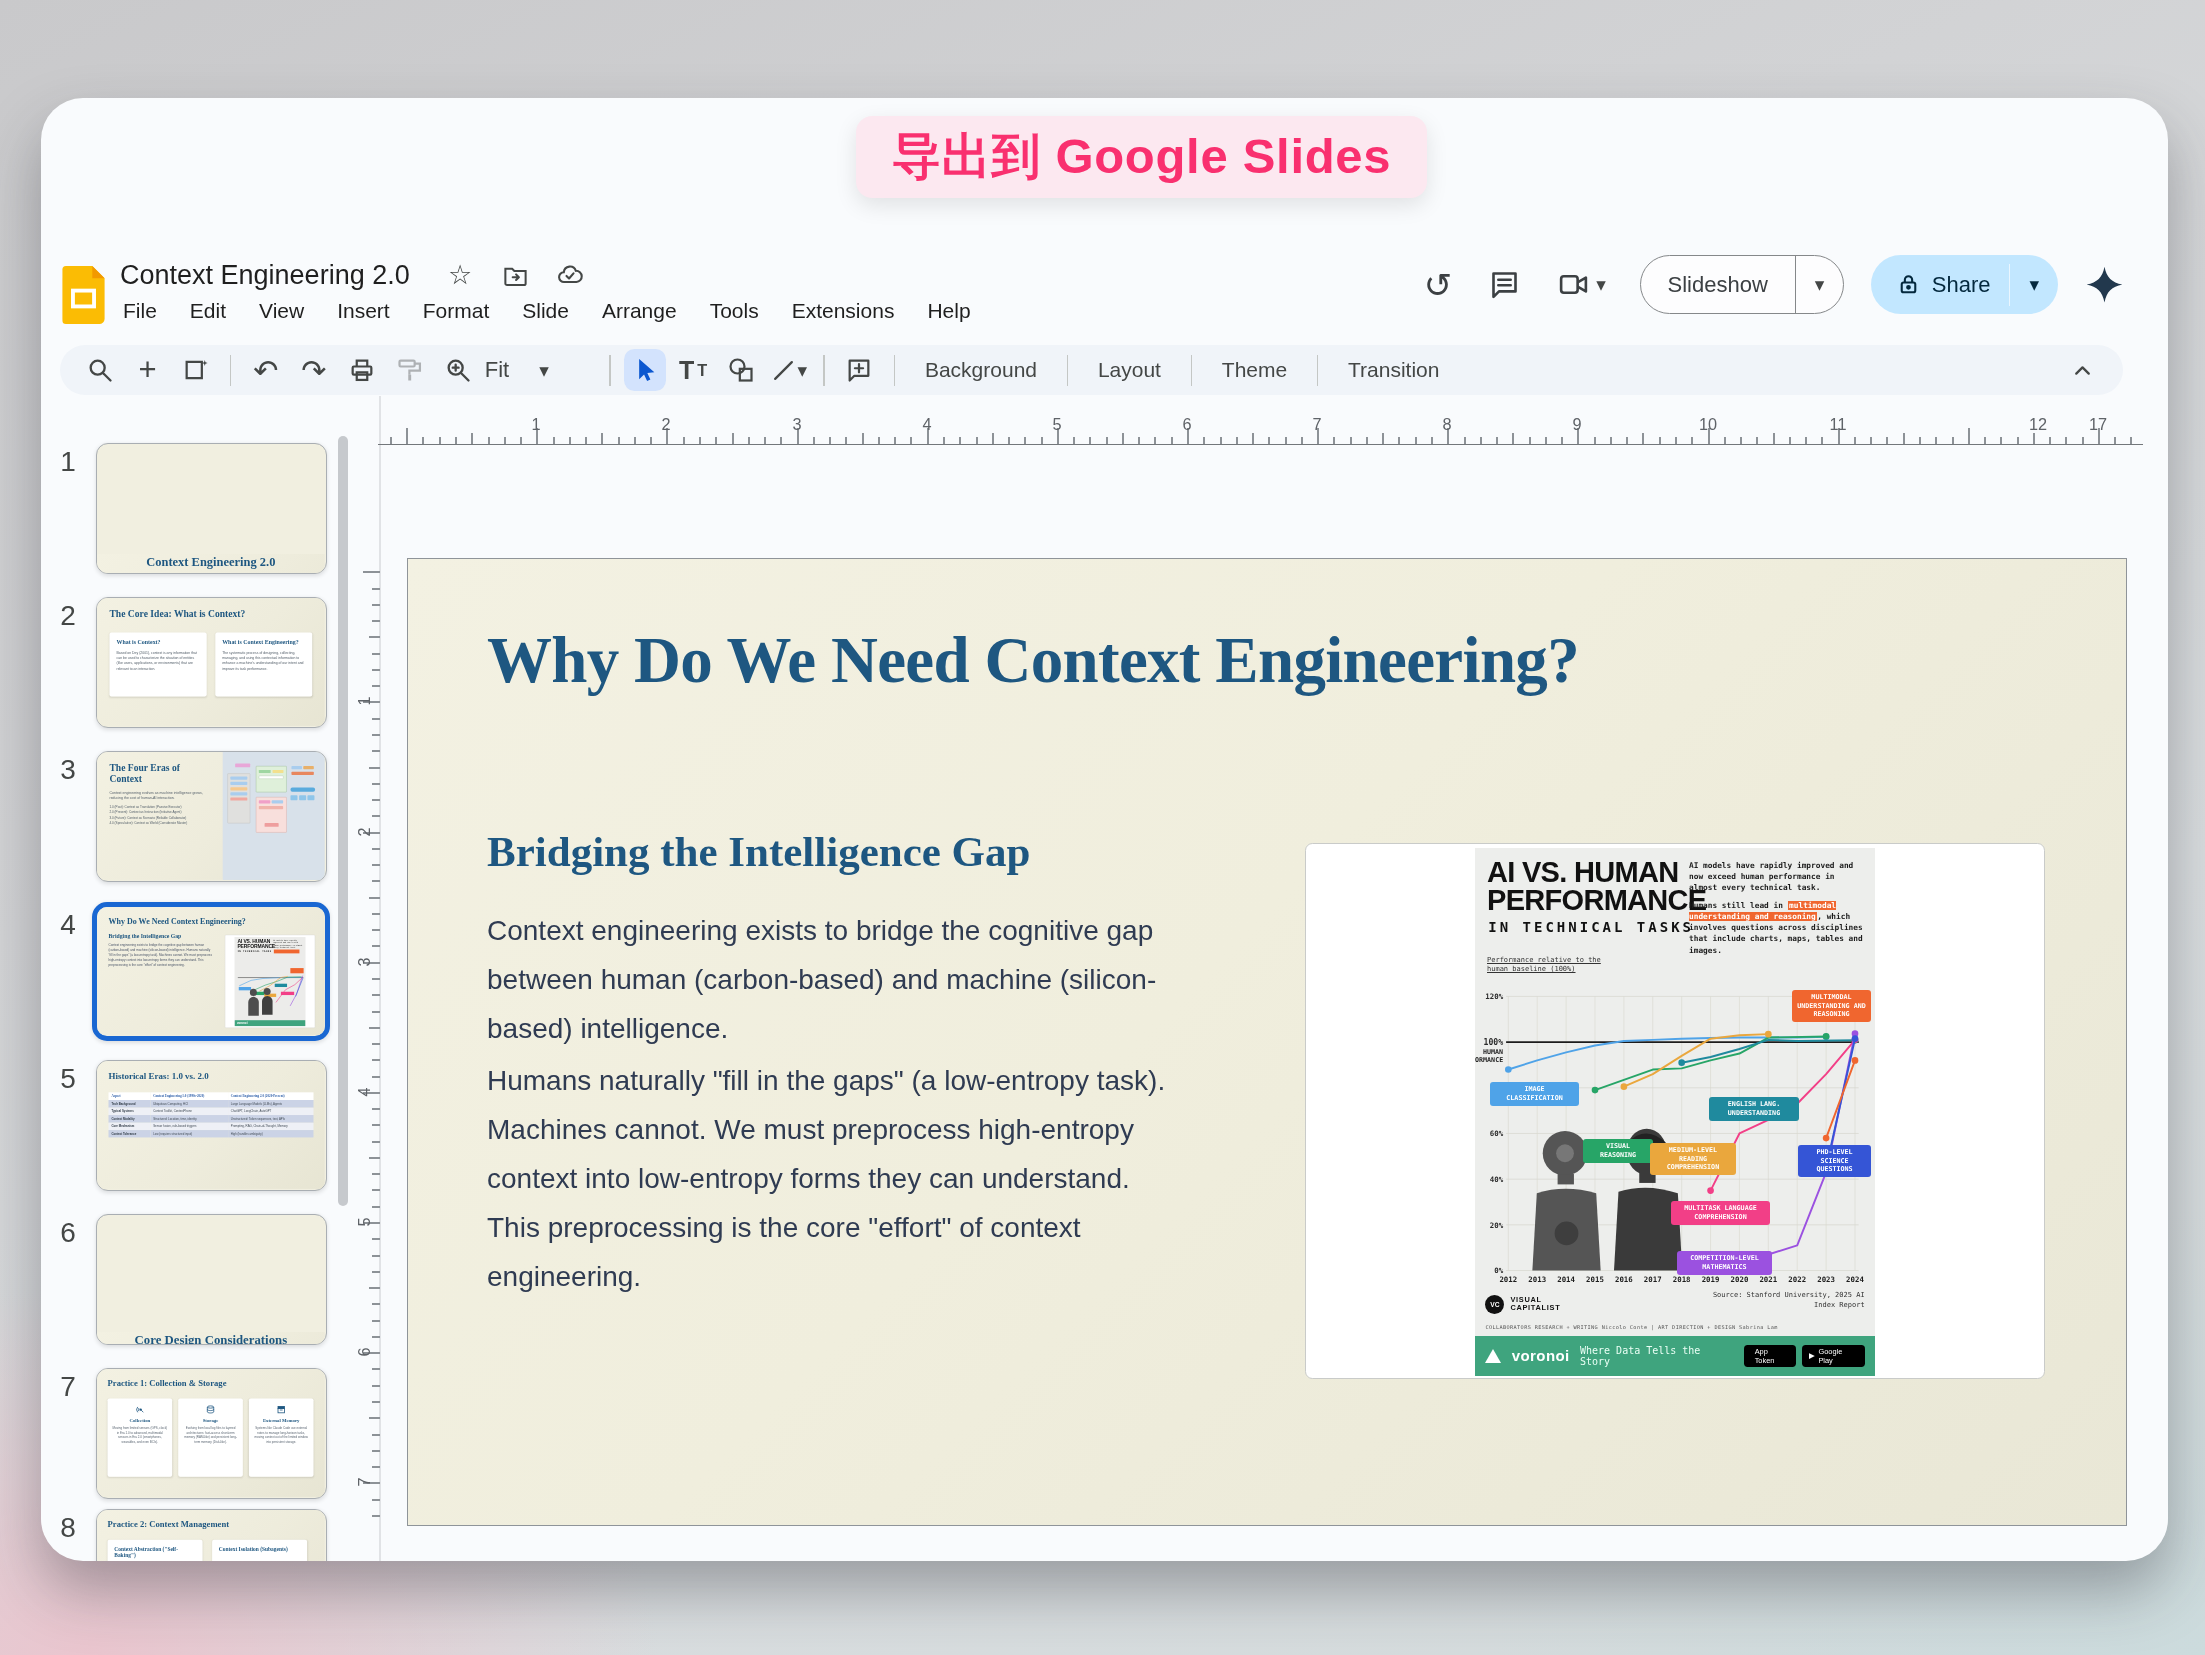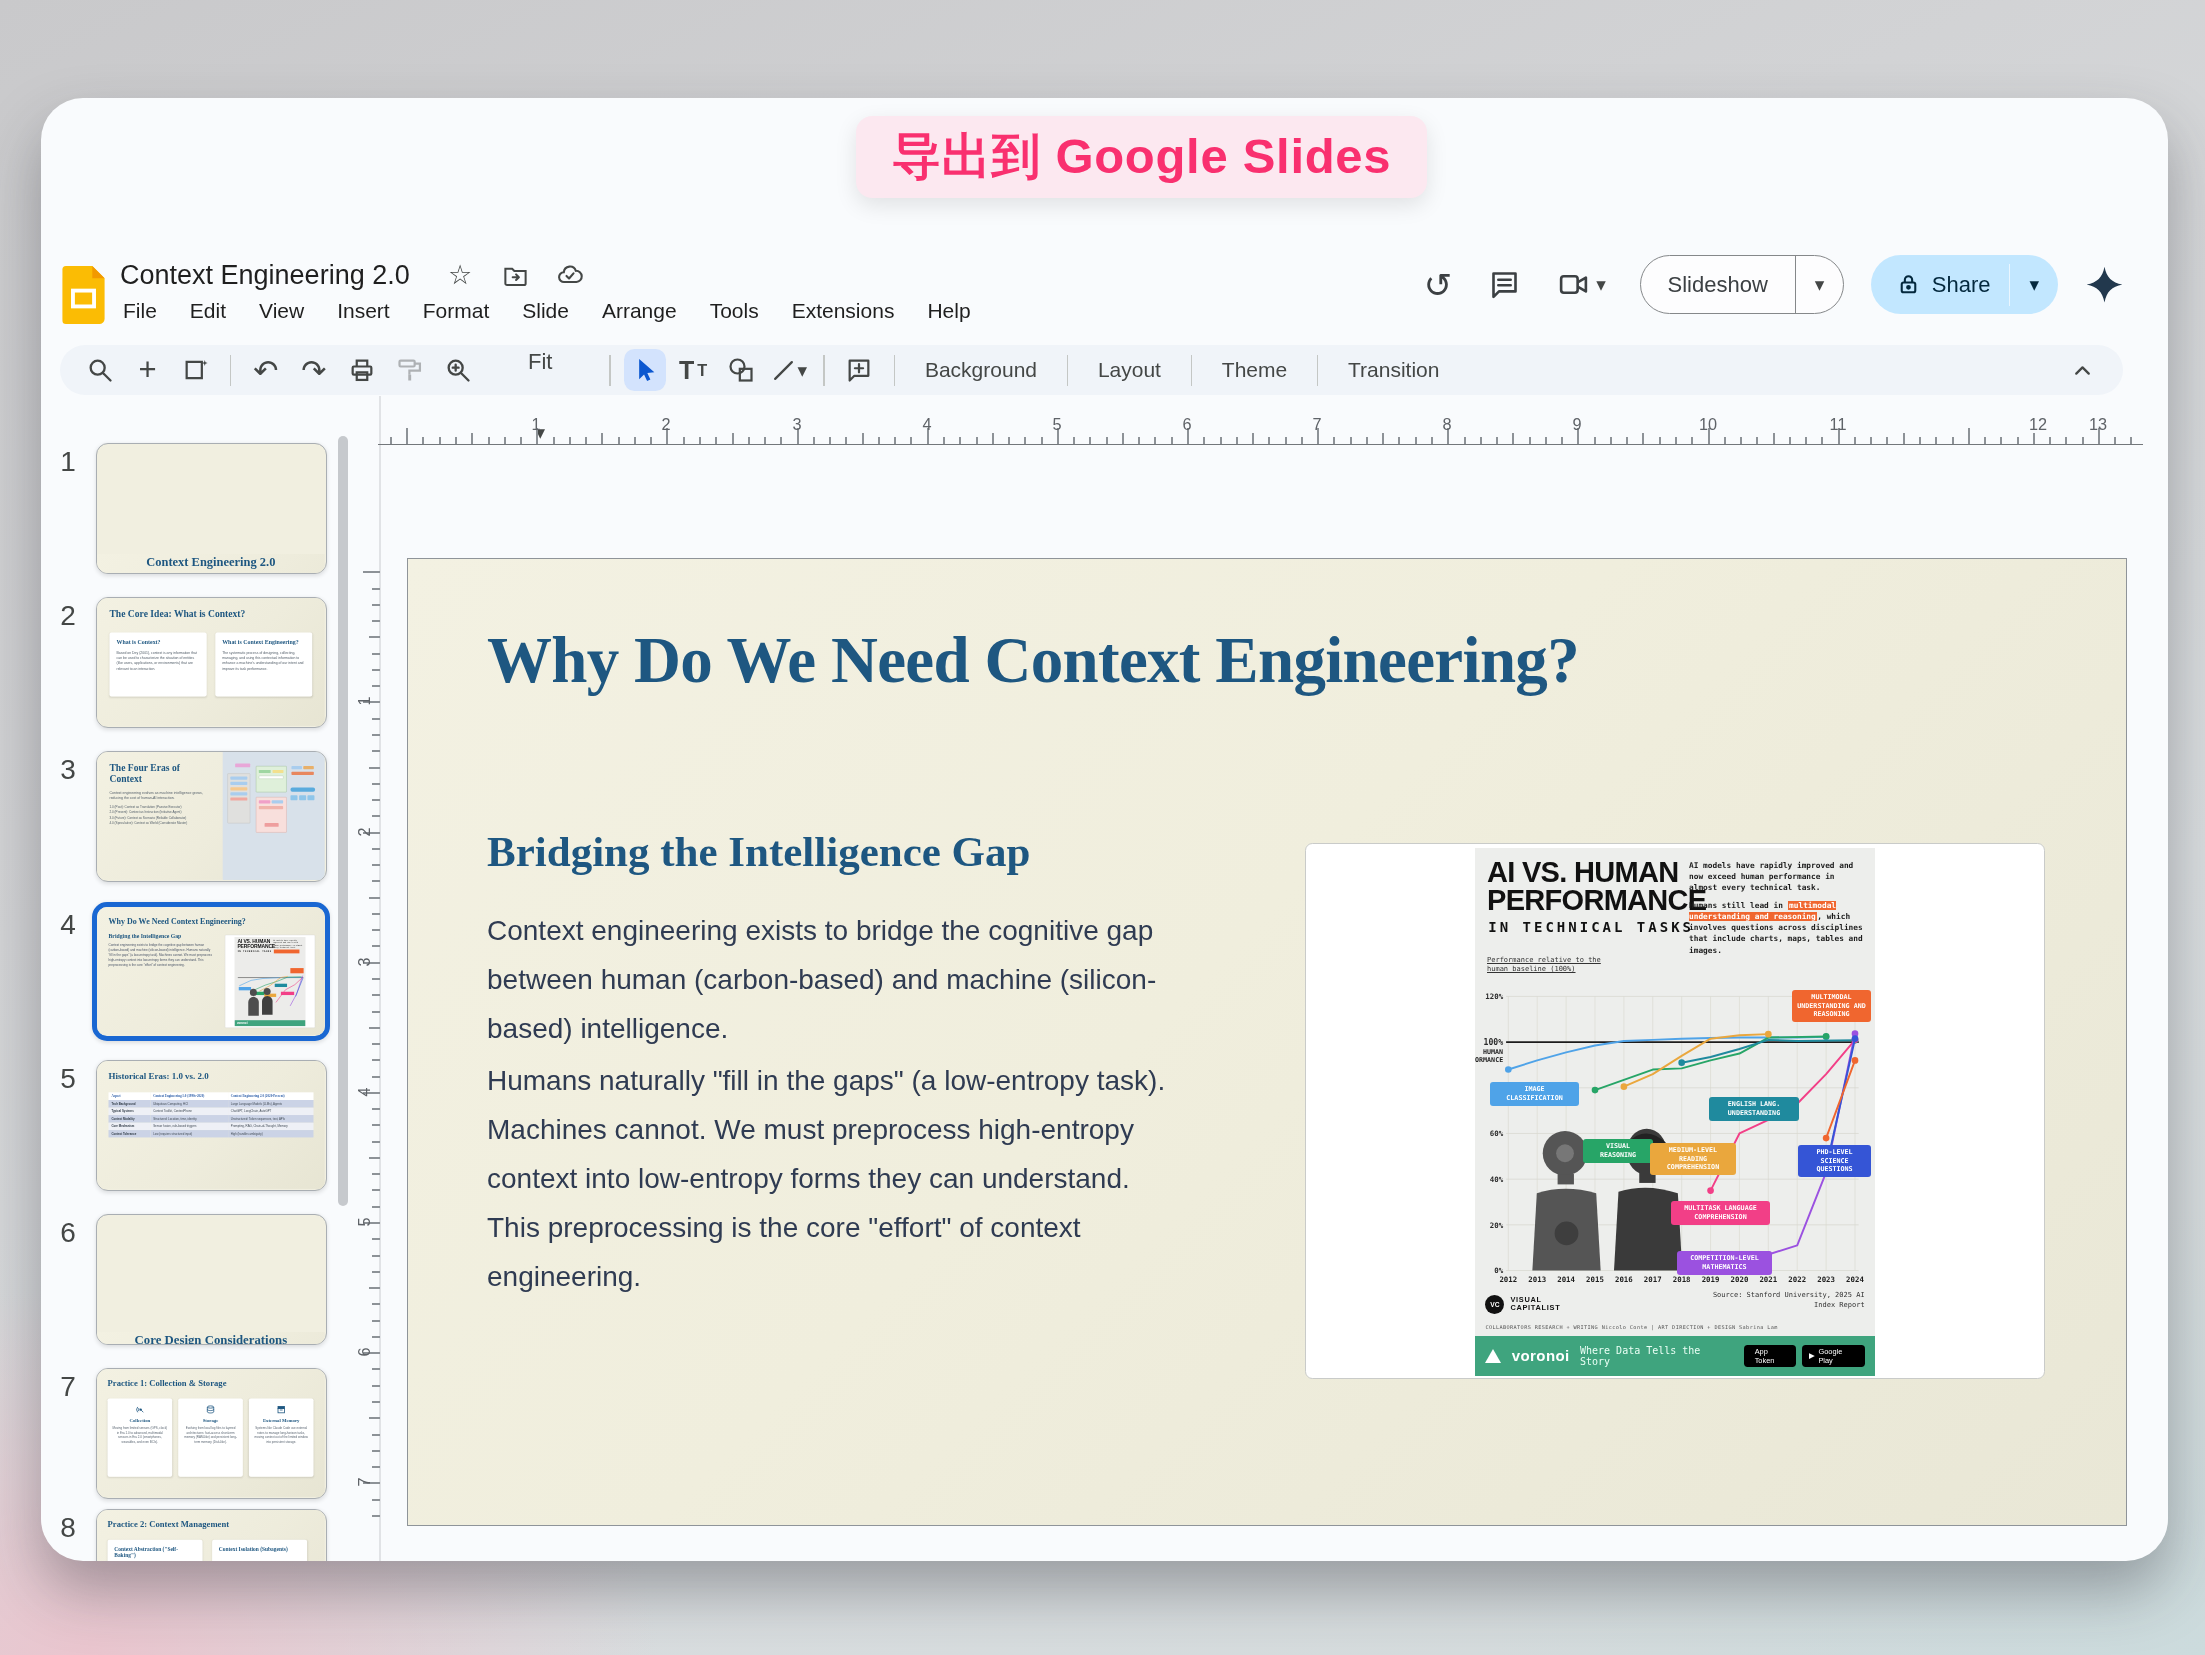--- a/index.html
+++ b/index.html
@@ -278,21 +278,21 @@
             <rect x="10.5" y="16" width="2.5" height="5" fill="#444746" stroke="none"></rect>
         </svg>
         </button>
       <button class="tbtn">
         <svg class="i" width="28" height="28" viewBox="0 0 24 24" fill="none" stroke="#444746" stroke-width="2">
           <circle cx="10" cy="10" r="6"></circle>
             <path d="M15 15 L21 21" stroke-linecap="round"></path>
             <path d="M7.5 10 h5 M10 7.5 v5" stroke-linecap="round"></path>
         </svg>
         </button>
-      <button class="tbtn" style="min-width:111px;justify-content:flex-start;gap:48px;flex-direction:column;">
+      <button class="tbtn" style="min-width:111px;justify-content:flex-start;gap:30px;">
         <span>Fit</span>
         <span class="caret">▾</span>
         </button>
       <span class="tsep"></span>
       <button class="tbtn sel">
         <svg class="i" width="28" height="28" viewBox="0 0 24 24">
           <path d="M7 2.5 V20 l4.2 -4.2 2.6 5.7 2.8 -1.3 -2.6 -5.6 6 -.6 z" fill="#0b57d0"></path>
         </svg>
         </button>
       <button class="tbtn" style="font-weight:600;">
@@ -677,21 +677,21 @@
         <span class="rnum" style="left: 419px;">3</span>
         <span class="rnum" style="left: 549px;">4</span>
         <span class="rnum" style="left: 679px;">5</span>
         <span class="rnum" style="left: 809px;">6</span>
         <span class="rnum" style="left: 939px;">7</span>
         <span class="rnum" style="left: 1069px;">8</span>
         <span class="rnum" style="left: 1199px;">9</span>
         <span class="rnum" style="left: 1330px;">10</span>
         <span class="rnum" style="left: 1460px;">11</span>
         <span class="rnum" style="left: 1660px;">12</span>
-        <span class="rnum" style="left: 1720px;">13</span>
+        <span class="rnum" style="left: 1720px;">17</span>
       </div>
     <div class="vruler" id="vruler">
         <span class="tk maj" style="top: 13.3px;"></span>
         <span class="tk min" style="top: 30px;"></span>
         <span class="tk min" style="top: 46px;"></span>
         <span class="tk min" style="top: 62px;"></span>
         <span class="tk mid" style="top: 78px;"></span>
         <span class="tk min" style="top: 95px;"></span>
         <span class="tk min" style="top: 111px;"></span>
         <span class="tk min" style="top: 127px;"></span>

